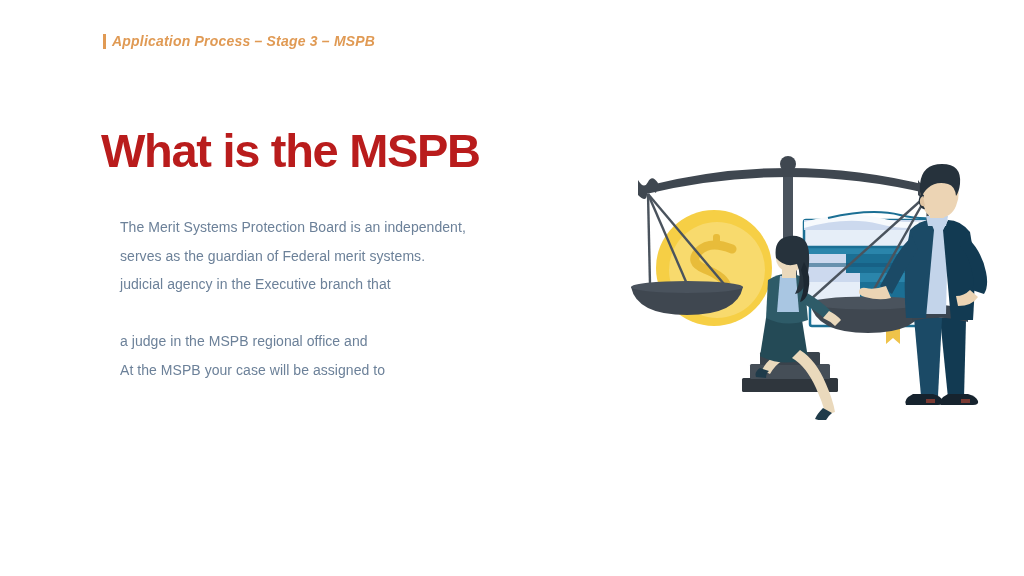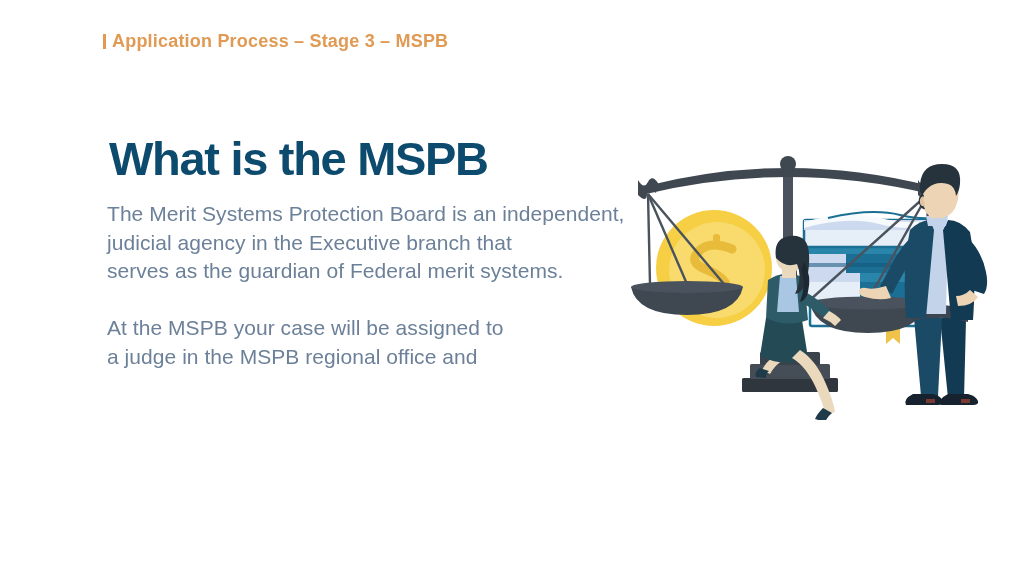--- a/index.html
+++ b/index.html
@@ -34,52 +34,53 @@
     height: 22px;
   }
   .kicker-bar {
     width: 3px;
     height: 15px;
     background: #e09a54;
     margin-right: 6px;
     flex: 0 0 auto;
   }
   .kicker-text {
-    font-size: 18px;
+    font-size: 14px;
     font-weight: 700;
     letter-spacing: 0.2px;
     color: #e09a54;
     white-space: nowrap;
     line-height: 1;
+    font-style: italic;
   }
 
   
   .headline {
     position: absolute;
     left: 101px;
     top: 126px;
-    margin: 8px;
+    margin: 0;
     font-size: 47px;
     font-weight: 700;
     letter-spacing: -1.3px;
-    color: #0c4a6e;
+    color: #b91c1c;
     line-height: 1.08;
     white-space: nowrap;
   }
 
   
   .body-block {
     position: absolute;
     left: 103px;
     top: 196px;
     width: 580px;
   }
   .para {
-    margin: 4px;
-    font-size: 21px;
+    margin: 17px;
+    font-size: 14px;
     line-height: 28.6px;
     color: #6c8199;
     letter-spacing: 0.05px;
   }
   .para + .para {
     margin-top: 28.6px;
   }
   .para .ln {
     display: block;
     white-space: nowrap;
@@ -107,26 +108,26 @@
   <div class="kicker">
     <span class="kicker-bar"></span>
     <span class="kicker-text">Application Process – Stage 3 – MSPB</span>
   </div>
 
   <h1 class="headline">What is the MSPB</h1>
 
   <div class="body-block">
     <p class="para">
       <span class="ln">The Merit Systems Protection Board is an independent,</span>
+      <span class="ln">serves as the guardian of Federal merit systems.</span>
       <span class="ln">judicial agency in the Executive branch that</span>
-      <span class="ln">serves as the guardian of Federal merit systems.</span>
     </p>
     <p class="para">
+      <span class="ln">a judge in the MSPB regional office and</span>
       <span class="ln">At the MSPB your case will be assigned to</span>
-      <span class="ln">a judge in the MSPB regional office and</span>
     </p>
   </div>
 
   <div class="illus">
     <svg viewBox="0 0 410 270" xmlns="http://www.w3.org/2000/svg">
 
       <g>
         <circle cx="100" cy="118" r="58" fill="#f6cf45"></circle>
         <circle cx="103" cy="120" r="48" fill="#f8da6d"></circle>
         <g fill="none" stroke="#e8bc3a" stroke-width="9" stroke-linecap="round">

